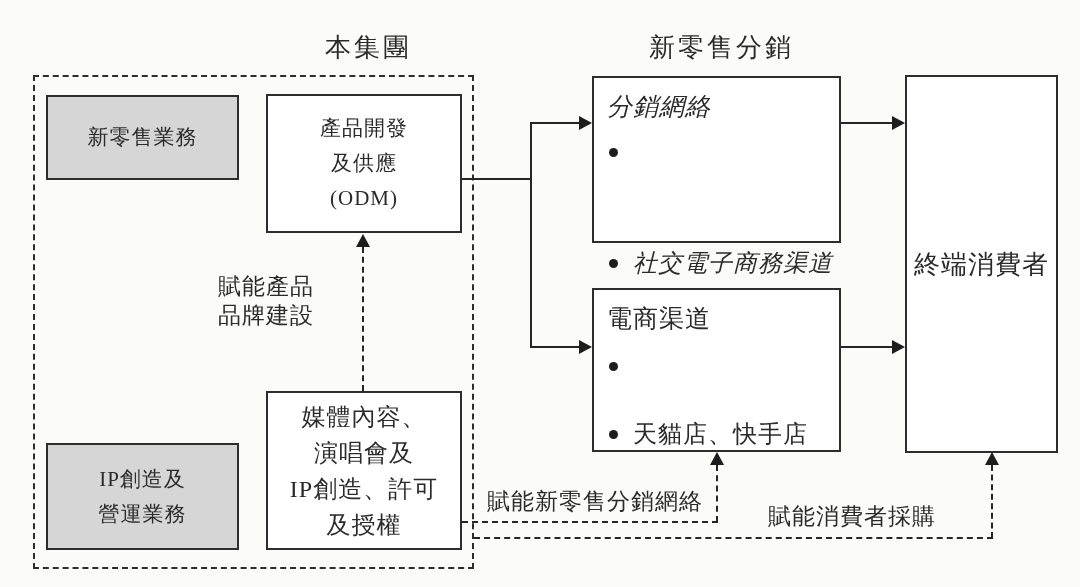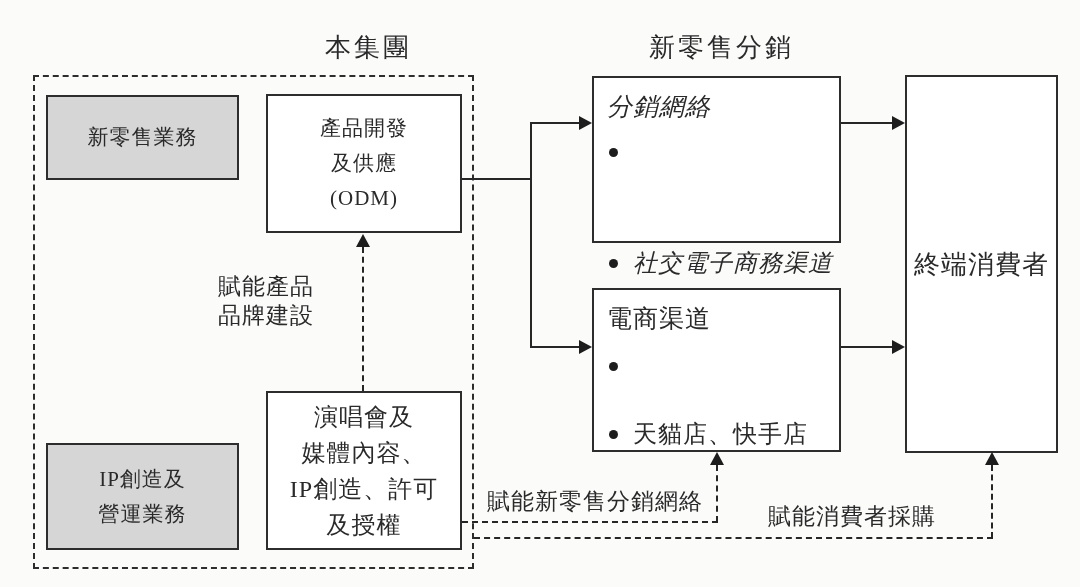--- a/index.html
+++ b/index.html
@@ -54,22 +54,22 @@
     <span>及供應</span>
     <span>(ODM)</span>
   </div>
 
   <div class="box gray center-flex t25" style="left:46px;top:443px;width:193px;height:107px;">
     <span>IP創造及</span>
     <span>營運業務</span>
   </div>
 
   <div class="box center-flex" style="left:266px;top:391px;width:196px;height:159px;font-size:24px;line-height:36px;letter-spacing:1px;">
+    <span>媒體內容、</span>
     <span>演唱會及</span>
-    <span>媒體內容、</span>
     <span>IP創造、許可</span>
     <span>及授權</span>
   </div>
 
   <div class="box" style="left:592px;top:76px;width:249px;height:167px;font-style:italic;">
     <div class="list-title">分銷網絡</div>
     <div class="bullet-row" style="top:70px;">
       <span class="bullet-dot"></span>
     </div>
     <div class="bullet-row" style="top:125px;margin-top:44px;">

